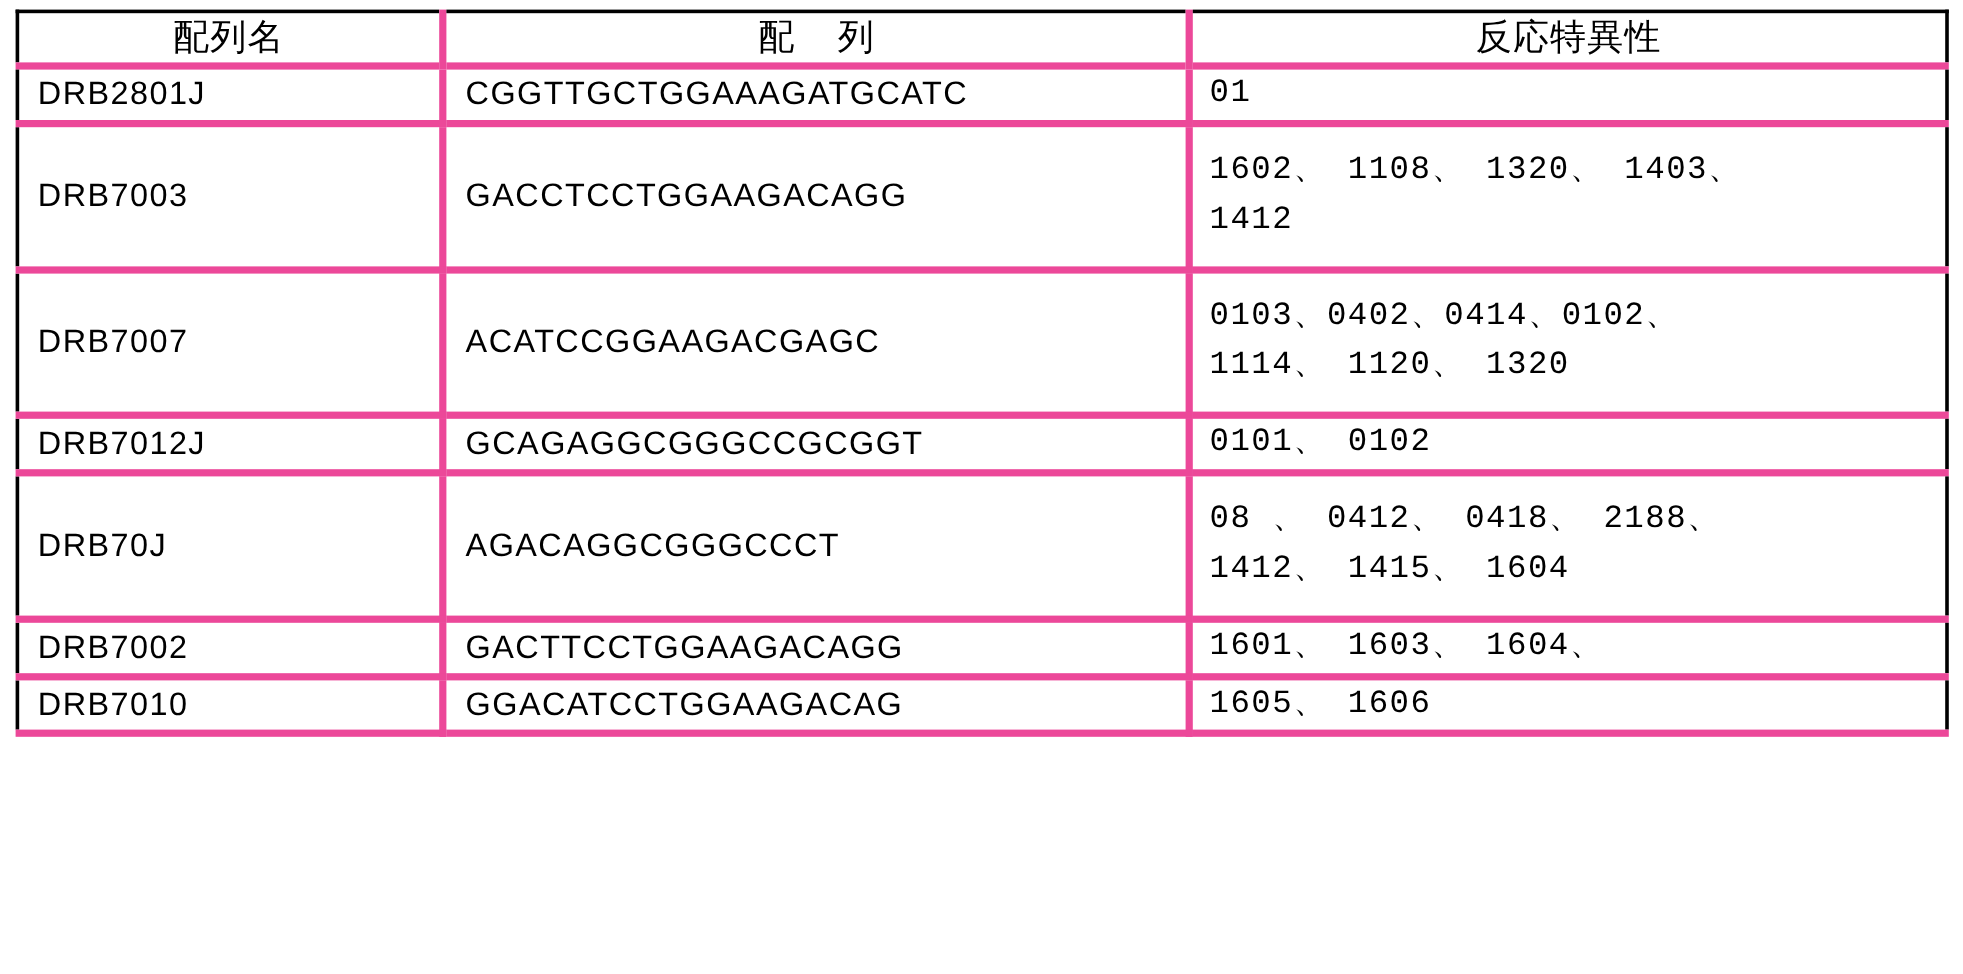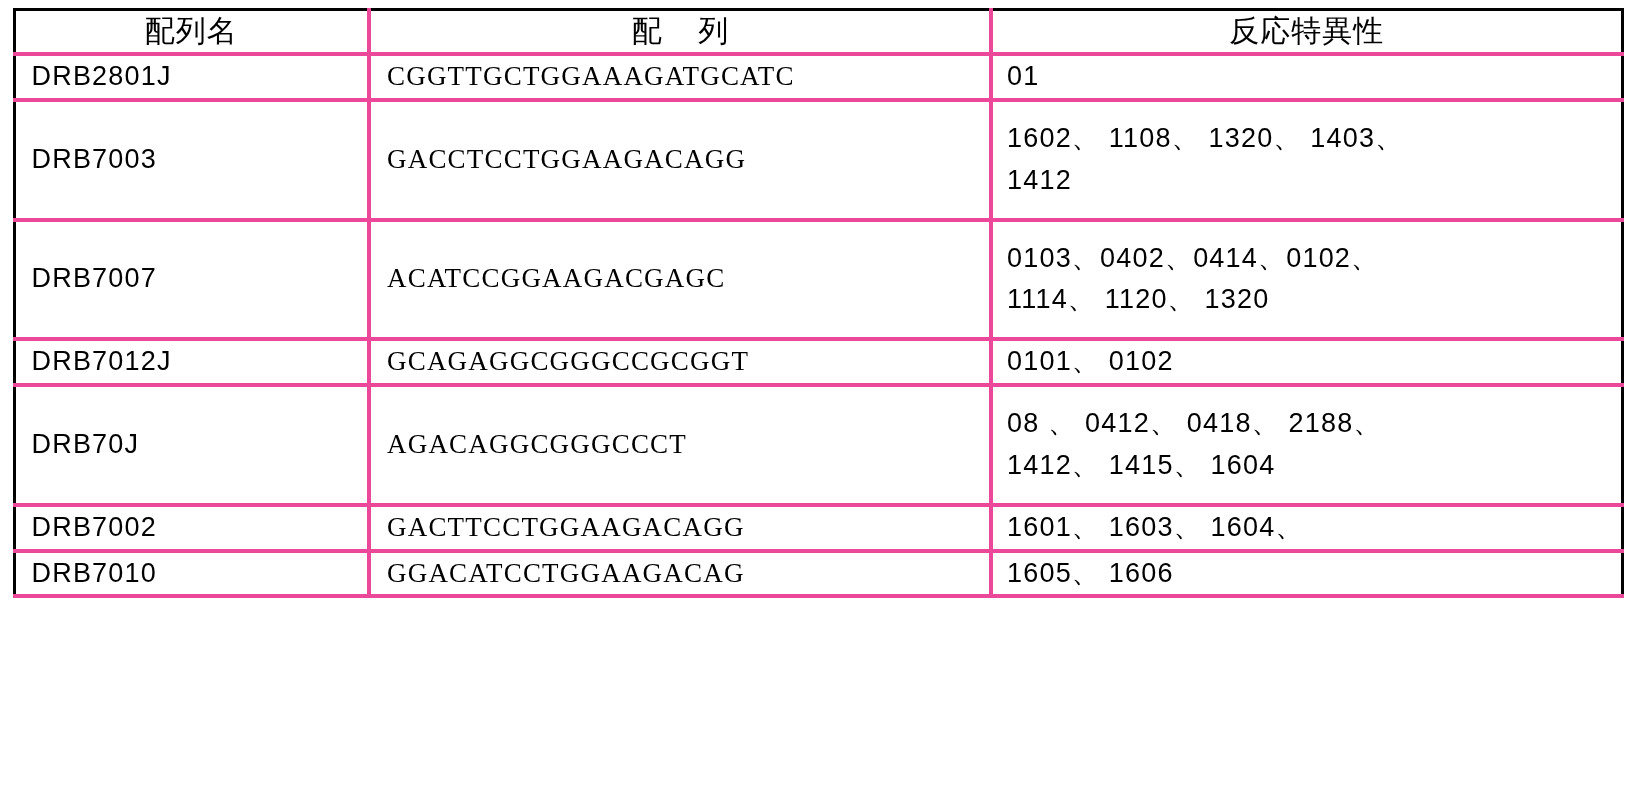--- a/index.html
+++ b/index.html
@@ -27,52 +27,52 @@
     border-collapse: collapse;
     table-layout: fixed;
     border: 3px solid #000;
   }
   table.seq-table col.c1 { width: 355px; }
   table.seq-table col.c2 { width: 622px; }
   table.seq-table col.c3 { width: 631px; }
 
   table.seq-table th,
   table.seq-table td {
-    border: 4px solid #ec4899;
+    border: 6px solid #ec4899;
     vertical-align: middle;
     padding: 0;
   }
   
   table.seq-table thead th {
     border-bottom: 3px solid #000;
     border-top: none;
   }
   table.seq-table th:first-child,
   table.seq-table td:first-child { border-left: none; }
   table.seq-table th:last-child,
-  table.seq-table td:last-child { border-right: none; }
+  table.seq-table td:last-child { border-right: none; font-family: Liberation Mono, monospace; }
 
   .hdr-cell {
     text-align: center;
     font-size: 30px;
     letter-spacing: 1px;
     padding: 16px 0 18px 0;
     font-weight: 400;
   }
   .hdr-cell.spaced { letter-spacing: 14px; text-indent: 14px; }
 
   .cell {
     font-size: 27px;
     letter-spacing: 1.2px;
     padding: 14px 12px 14px 14px;
     line-height: 1.55;
     white-space: pre-line;
   }
   .cell.name { padding-left: 16px; }
-  .cell.seq  { padding-left: 16px; font-family: Liberation Serif, serif; }
+  .cell.seq  { padding-left: 16px; }
   .cell.spec { padding-left: 14px; padding-right: 22px; }
   .cell.spec.justify {
     text-align: justify;
     text-align-last: left;
   }
   tr.r-tall .cell { padding-top: 16px; padding-bottom: 16px; }
 </style>
 </head>
 <body>
 

